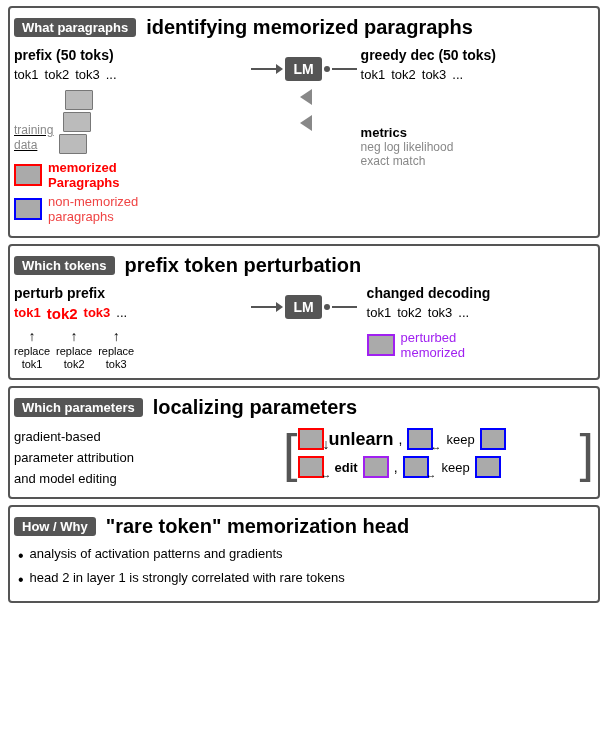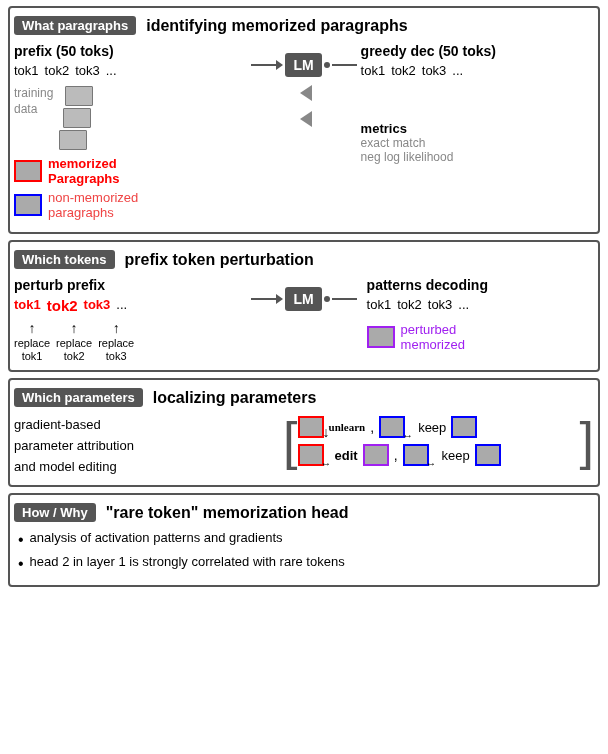--- a/index.html
+++ b/index.html
@@ -30,21 +30,21 @@
       padding: 2px 8px;
       border-radius: 3px;
       font-weight: bold;
       font-size: 13px;
       margin-right: 10px;
       white-space: nowrap;
     }
 
     .section-title {
       font-weight: bold;
-      font-size: 16px;
+      font-size: 20px;
     }
 
     
     .s1-body {
       display: flex;
       align-items: flex-start;
       gap: 4px;
     }
     .s1-left {
       flex: 1;
@@ -55,23 +55,24 @@
       margin-bottom: 4px;
     }
     .s1-toks {
       display: flex;
       gap: 6px;
       font-size: 13px;
       margin-bottom: 8px;
     }
     .s1-data-row {
       display: flex;
-      align-items: flex-start;
+      align-items: flex-end;
       gap: 8px;
       margin-bottom: 6px;
+      text-decoration: underline;
     }
     .training-label {
       color: #888;
       font-size: 12px;
       line-height: 1.3;
     }
     .stack-icon {
       display: flex;
       flex-direction: column;
       gap: 2px;
@@ -262,21 +263,21 @@
       line-height: 1.6;
     }
     .s3-right {
       flex: 1.2;
       display: flex;
       flex-direction: column;
       gap: 6px;
     }
     .comma { font-size: 14px; }
 
-    .unlearn-text { font-weight: bold; font-size: 11px; font-family: Liberation Serif, serif; }
+    .unlearn-text { font-weight: bold; font-size: 18px; }
     .keep-text { font-size: 13px; }
     .edit-text { font-weight: bold; font-size: 13px; }
 
     
     .s4-body {
       padding-left: 4px;
     }
     .bullet-item {
       display: flex;
       align-items: flex-start;
@@ -361,22 +362,22 @@
     <div class="s1-right">
       <div class="s1-greedy-label">greedy dec (50 toks)</div>
       <div class="s1-toks-greedy">
         <span>tok1</span>
         <span>tok2</span>
         <span>tok3</span>
         <span>...</span>
       </div>
       <div class="metrics-block" style="margin-top:30px;">
         <div class="metrics-title">metrics</div>
+        <div class="metrics-item">neg log likelihood</div>
         <div class="metrics-item">exact match</div>
-        <div class="metrics-item">neg log likelihood</div>
       </div>
     </div>
   </div>
 </div>
 
 <div class="section">
   <div class="section-header">
     <span class="section-tag">Which tokens</span>
     <span class="section-title">prefix token perturbation</span>
   </div>
@@ -416,21 +417,21 @@
         </div>
         <div class="lm-box">LM</div>
         <div class="arrow-dot"></div>
         <div class="arrow-right">
           <div class="arrow-line"></div>
         </div>
       </div>
     </div>
 
     <div class="s2-right">
-      <div class="s2-changed-label">patterns decoding</div>
+      <div class="s2-changed-label">changed decoding</div>
       <div class="s1-toks-greedy">
         <span>tok1</span>
         <span>tok2</span>
         <span>tok3</span>
         <span>...</span>
       </div>
       <div class="perturbed-box">
         <div class="rect-purple"></div>
         <span class="perturbed-text">perturbed<br>memorized</span>
       </div>

